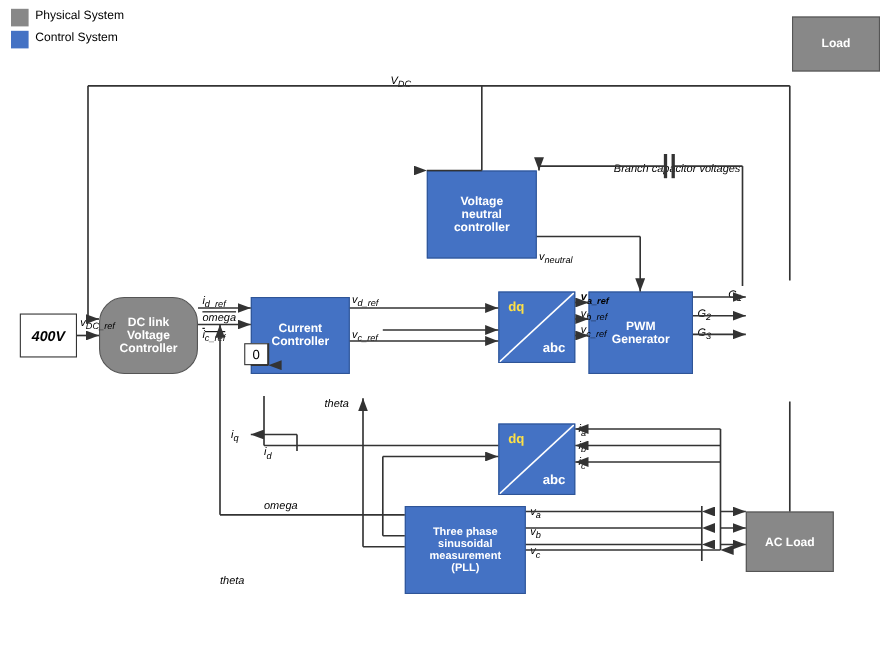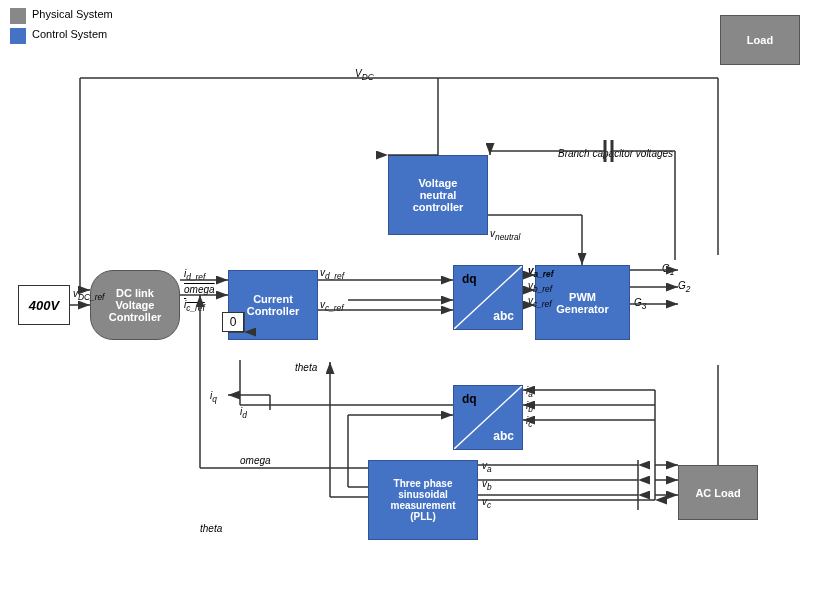--- a/index.html
+++ b/index.html
@@ -75,21 +75,21 @@
     .dq-block {
       position: absolute;
       background: #4472C4;
       border: 1.5px solid #2F5597;
       overflow: hidden;
     }
     .dq-block .dq-label-top {
       position: absolute;
       top: 6px;
       left: 8px;
-      color: #000000;
+      color: #fde047;
       font-weight: bold;
       font-size: 12px;
     }
     .dq-block .dq-label-bottom {
       position: absolute;
       bottom: 6px;
       right: 8px;
       color: #fff;
       font-weight: bold;
       font-size: 12px;
@@ -181,21 +181,21 @@
 
   <div class="signal-label" style="top:267px; left:320px;">v<sub>d_ref</sub></div>
 
   <div class="signal-label" style="top:299px; left:320px;">v<sub>c_ref</sub></div>
 
   <div class="signal-label" style="top:265px; left:528px;font-weight:bold;">v<sub>a_ref</sub></div>
   <div class="signal-label" style="top:280px; left:528px;">v<sub>b_ref</sub></div>
   <div class="signal-label" style="top:295px; left:528px;">v<sub>c_ref</sub></div>
 
   <div class="signal-label" style="top:263px; left:634px;margin-left:28px;">G<sub>1</sub></div>
-  <div class="signal-label" style="top:280px; left:634px;margin-left:44px;">G<sub>2</sub></div>
+  <div class="signal-label" style="top:280px; left:634px;">G<sub>2</sub></div>
   <div class="signal-label" style="top:297px; left:634px;">G<sub>3</sub></div>
 
   <div class="signal-label" style="top:228px; left:490px;">v<sub>neutral</sub></div>
 
   <div class="signal-label" style="top:148px; left:558px; font-style:italic;">Branch capacitor voltages</div>
 
   <div class="signal-label" style="top:362px; left:295px;">theta</div>
   <div class="signal-label" style="top:523px; left:200px;">theta</div>
 
   <div class="signal-label" style="top:390px; left:210px;">i<sub>q</sub></div>

